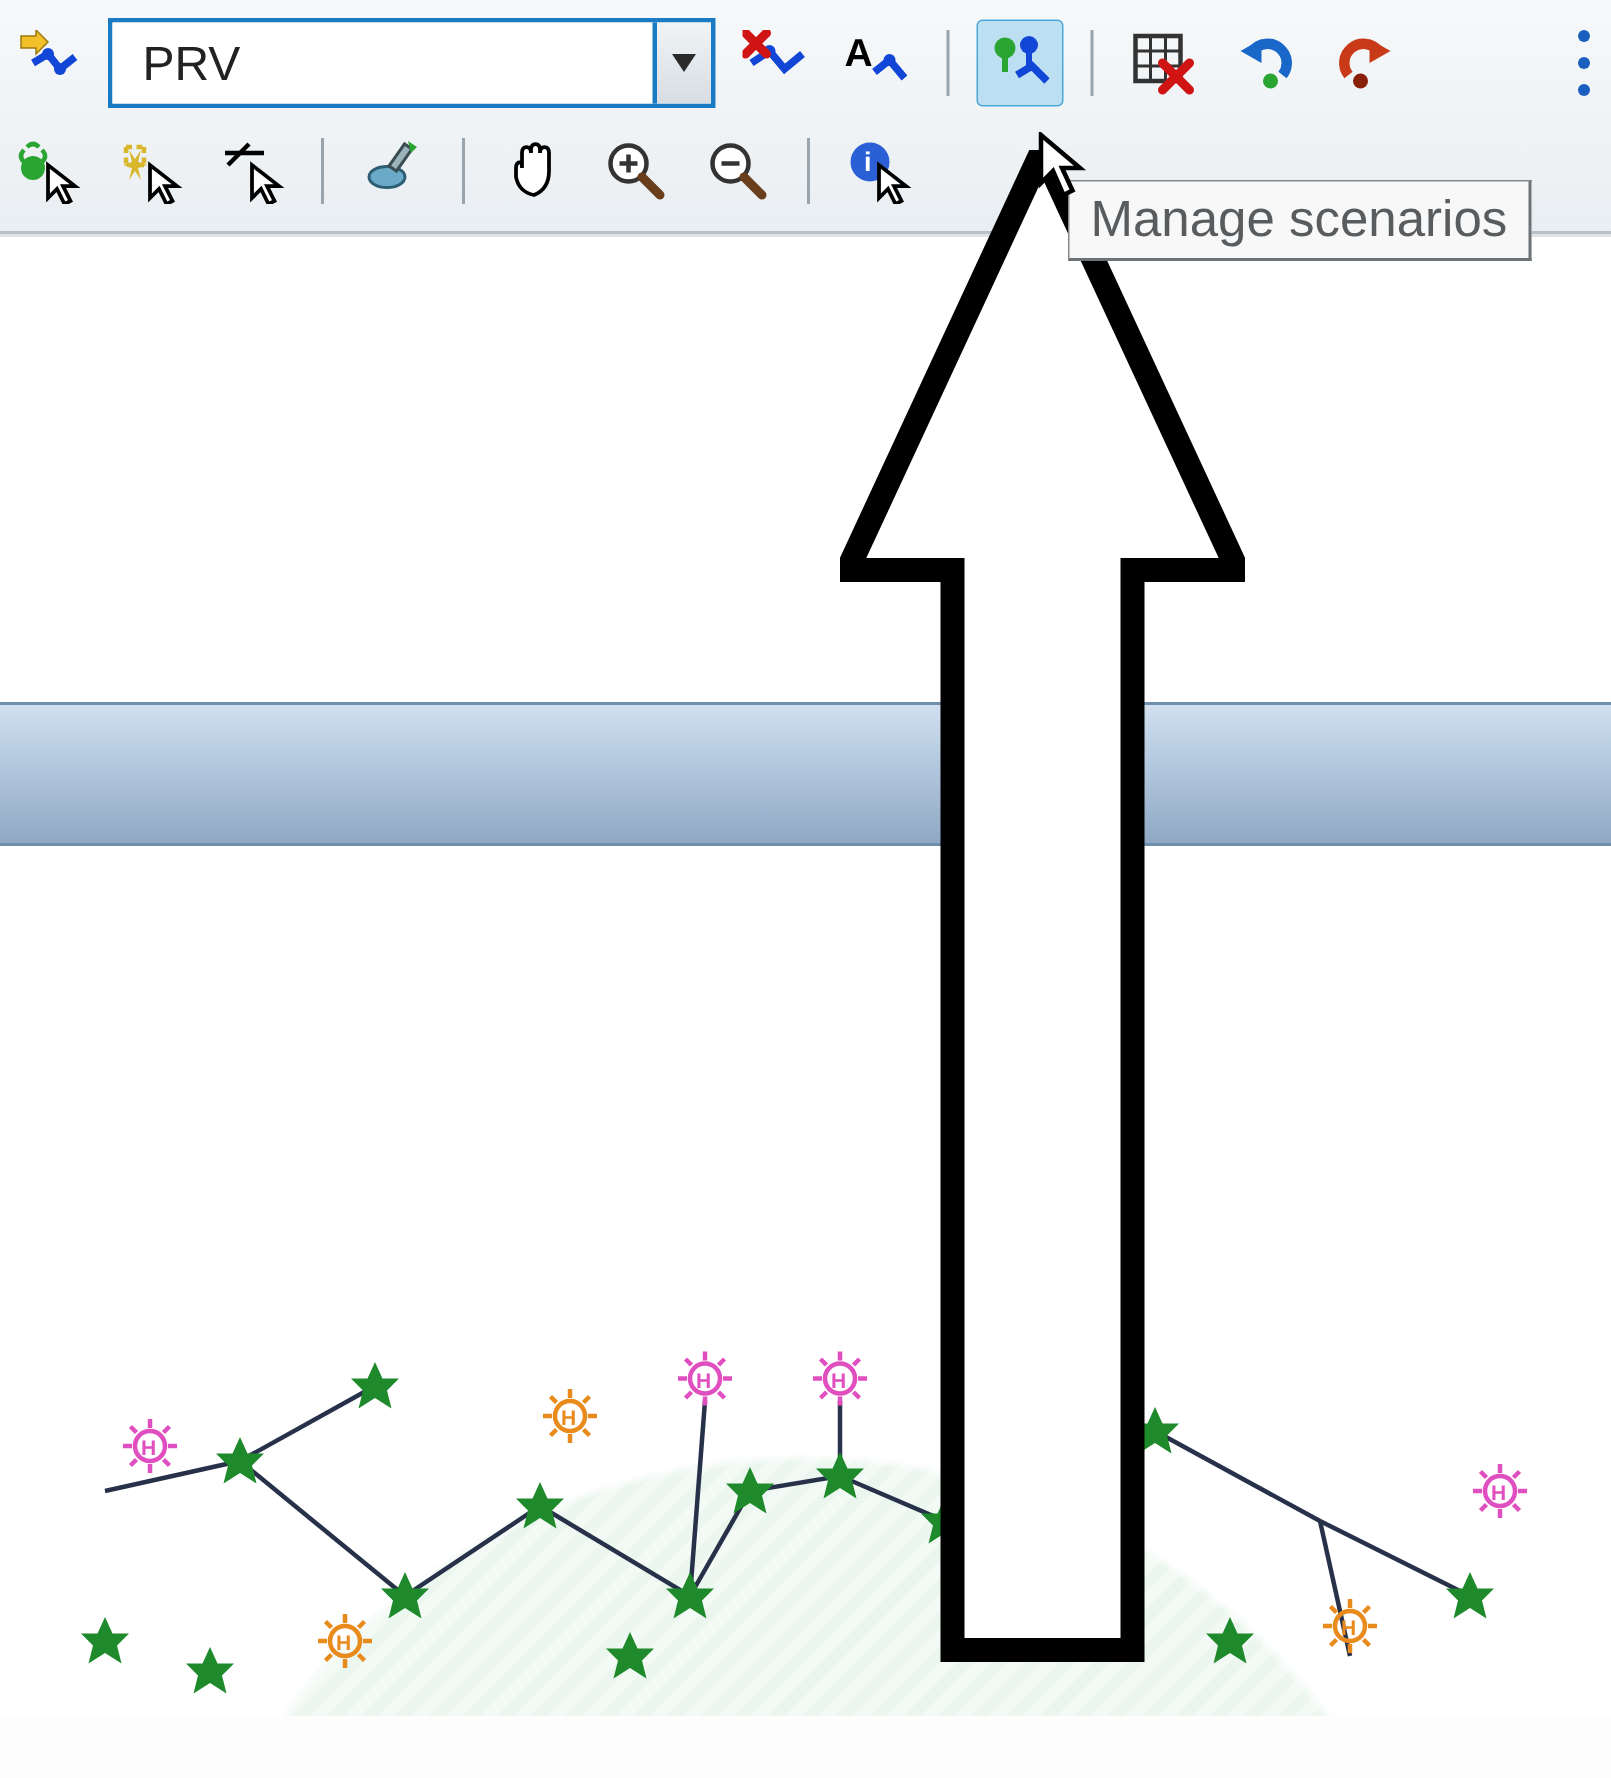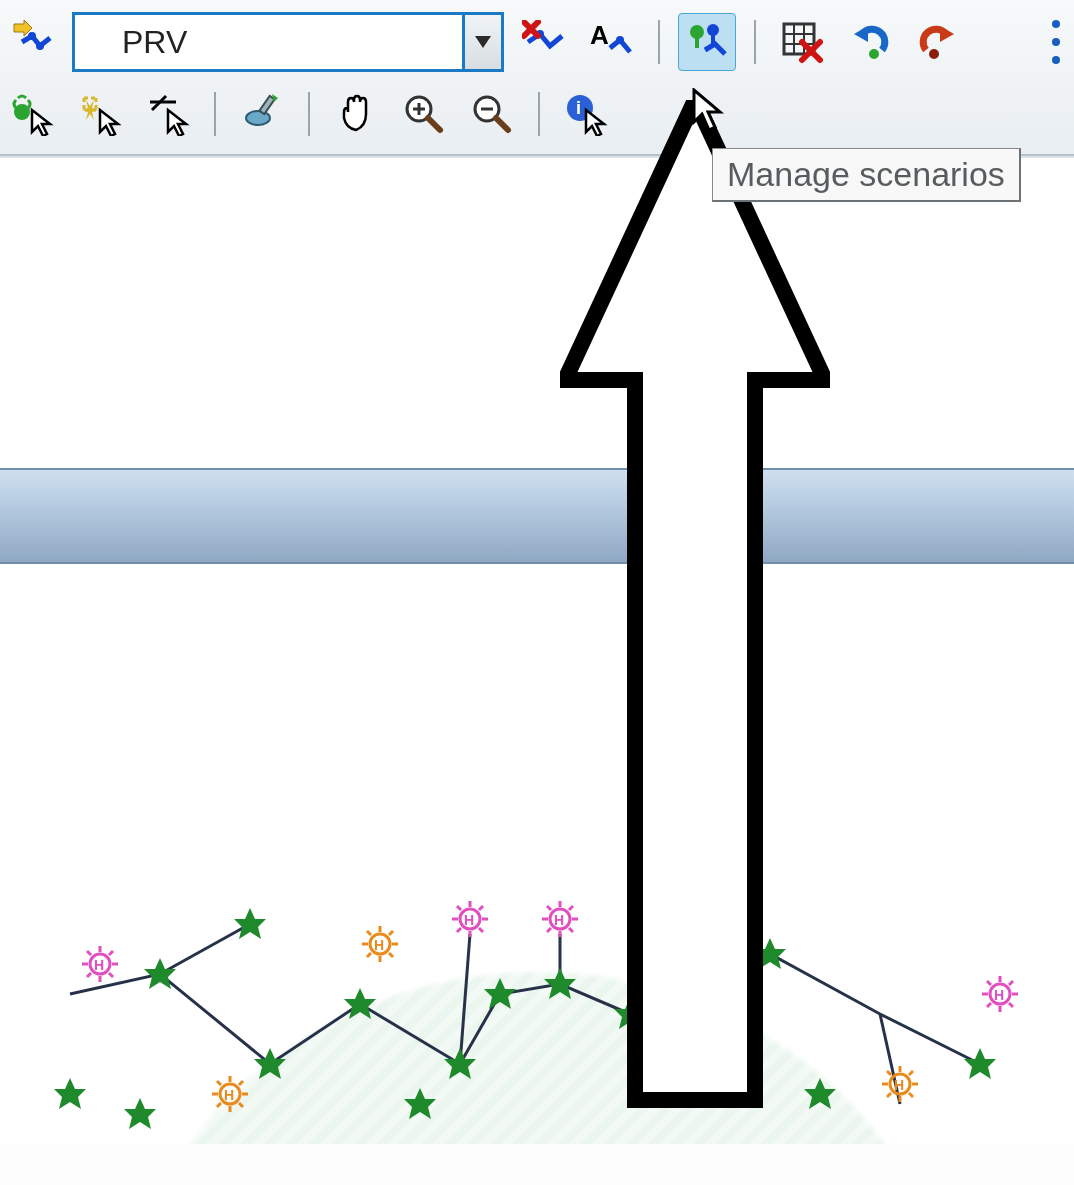--- a/index.html
+++ b/index.html
@@ -28,21 +28,21 @@
     display:flex;align-items:center;
     height:54px;
     border:3px solid #1a7bc4;
     background:#fff;
     flex:0 0 auto;
   }
   .combo-input{
     width:320px;height:100%;
     border:none;outline:none;
     font-size:32px;font-family:inherit;color:#222;
-    padding:0 20px;background:#fff;margin-left:27px;
+    padding:0 20px;background:#fff;
   }
   .combo-arrow{
     width:36px;height:100%;
     border-left:3px solid #1a7bc4;
     background:linear-gradient(#f0f4f7,#d7dde2);
     display:flex;align-items:center;justify-content:center;
   }
   
   .overflow{
     margin-left:auto;
@@ -52,21 +52,20 @@
   .overflow .dot{width:8px;height:8px;border-radius:50%;background:#1a5fbf;}
   
   .tooltip{
     position:absolute;
     top:120px;left:712px;
     background:#f7f8f7;border:1px solid #84898c;border-bottom:2px solid #6c7275;border-right:2px solid #6c7275;
     font-size:34px;color:#585c5f;
     padding:6px 14px;
     white-space:nowrap;
     z-index:50;
-    margin-top:28px;
   }
   
   .cursor{position:absolute;top:88px;left:692px;z-index:60;}
   
   .blank-top{height:310px;background:#fff;border-top:2px solid #dfe3e6;}
   .blue-bar{
     height:92px;
     background:linear-gradient(#d0dfee 0%,#b8cde2 35%,#8fa8c3 100%);
     border-top:2px solid #6f8fac;border-bottom:2px solid #6f8fac;
   }

